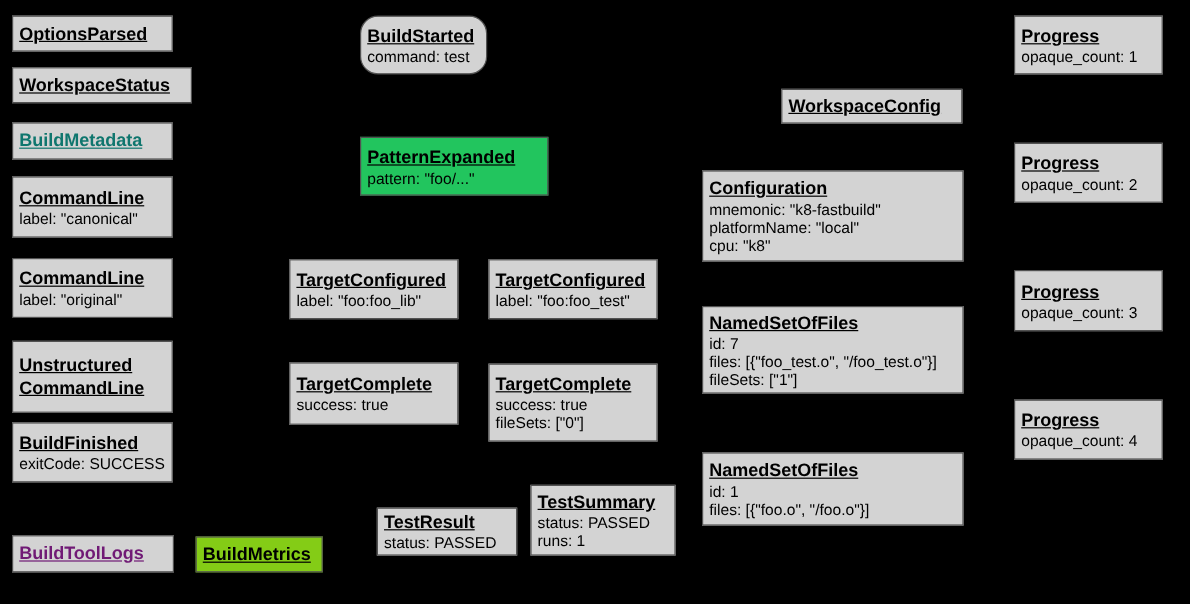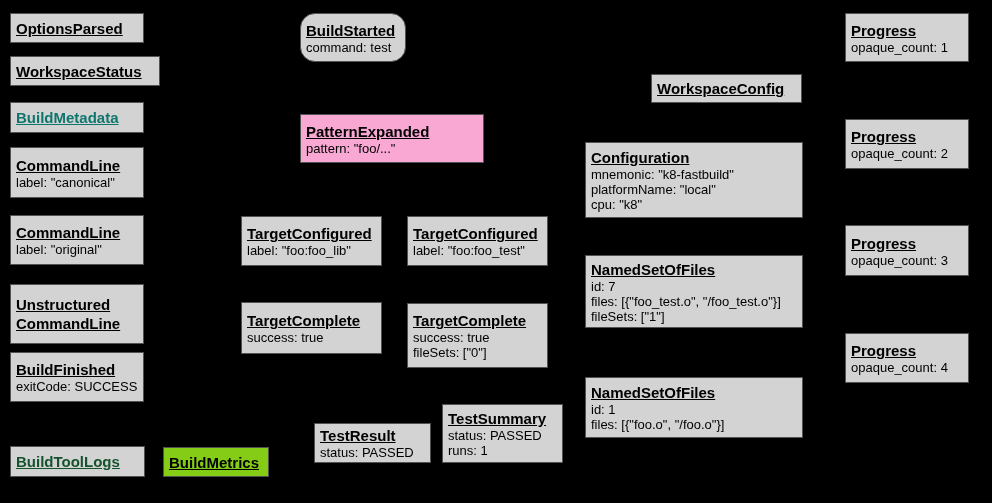--- a/index.html
+++ b/index.html
@@ -62,31 +62,31 @@
       <div class="node-line">label: "original"</div>
     </div>
     <div class="node" style="left: 10px; top: 284px; width: 134px; height: 60px; background: rgb(211, 211, 211); border-color: rgb(82, 82, 82); color: rgb(0, 0, 0);">
       <div class="node-title">Unstructured</div>
       <div class="node-title">CommandLine</div>
     </div>
     <div class="node" style="left: 10px; top: 352px; width: 134px; height: 50px; background: rgb(211, 211, 211); border-color: rgb(82, 82, 82); color: rgb(0, 0, 0);">
       <div class="node-title">BuildFinished</div>
       <div class="node-line">exitCode: SUCCESS</div>
     </div>
-    <div class="node" style="left: 10px; top: 446px; width: 135px; height: 31px; background: rgb(211, 211, 211); border-color: rgb(82, 82, 82); color: #14532d;">
+    <div class="node" style="left: 10px; top: 446px; width: 135px; height: 31px; background: rgb(211, 211, 211); border-color: rgb(82, 82, 82); color: #701a75;">
       <div class="node-title">BuildToolLogs</div>
     </div>
     <div class="node" style="left: 163px; top: 447px; width: 106px; height: 30px; background: #84cc16; border-color: rgb(82, 82, 82); color: rgb(0, 0, 0);">
       <div class="node-title">BuildMetrics</div>
     </div>
     <div class="node" style="left: 300px; top: 13px; width: 106px; height: 49px; background: rgb(211, 211, 211); border-color: rgb(82, 82, 82); color: rgb(0, 0, 0); border-radius: 15px;">
       <div class="node-title">BuildStarted</div>
       <div class="node-line">command: test</div>
     </div>
-    <div class="node" style="left: 300px; top: 114px; width: 184px; height: 49px; background: #f9a8d4; border-color: rgb(82, 82, 82); color: rgb(0, 0, 0);">
+    <div class="node" style="left: 300px; top: 114px; width: 157px; height: 49px; background: #22c55e; border-color: rgb(82, 82, 82); color: rgb(0, 0, 0);">
       <div class="node-title">PatternExpanded</div>
       <div class="node-line">pattern: "foo/..."</div>
     </div>
     <div class="node" style="left: 241px; top: 216px; width: 141px; height: 50px; background: rgb(211, 211, 211); border-color: rgb(82, 82, 82); color: rgb(0, 0, 0);">
       <div class="node-title">TargetConfigured</div>
       <div class="node-line">label: "foo:foo_lib"</div>
     </div>
     <div class="node" style="left: 407px; top: 216px; width: 141px; height: 50px; background: rgb(211, 211, 211); border-color: rgb(82, 82, 82); color: rgb(0, 0, 0);">
       <div class="node-title">TargetConfigured</div>
       <div class="node-line">label: "foo:foo_test"</div>

